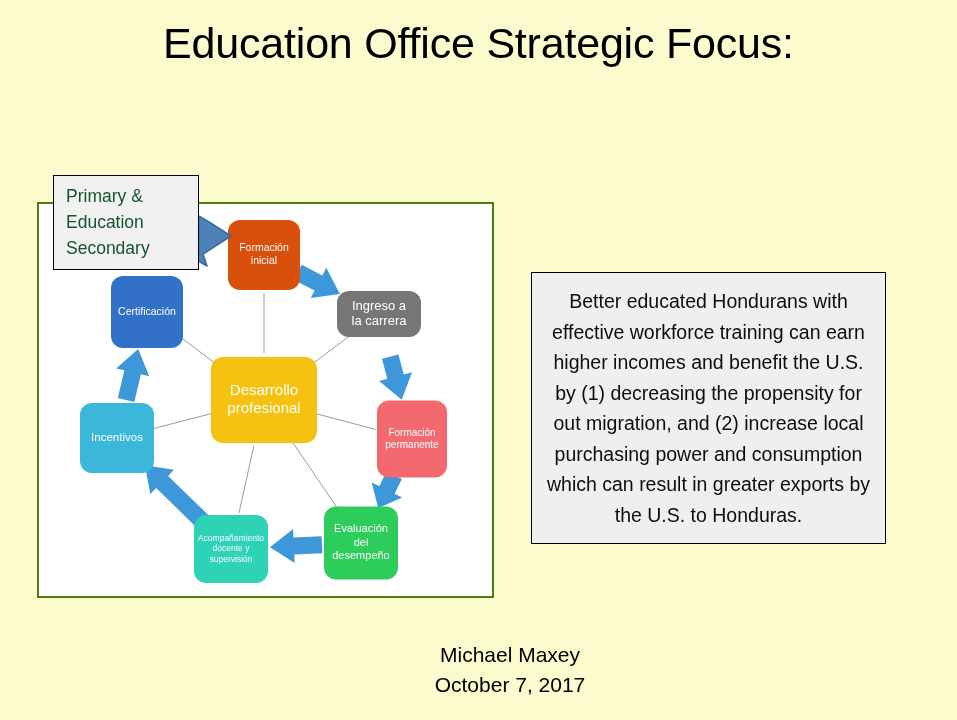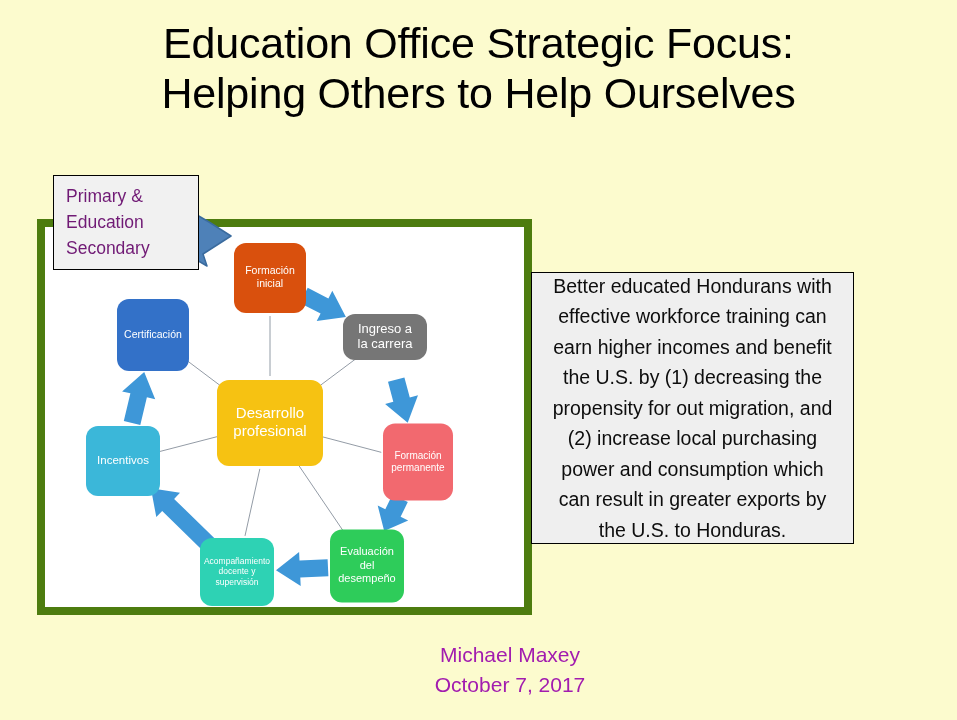--- a/index.html
+++ b/index.html
@@ -27,25 +27,25 @@
     line-height: 50px;
     font-weight: normal;
     letter-spacing: -0.2px;
   }
   #slide-title .tline { display: block; }
 
   
   #diagram-frame {
     position: absolute;
     left: 37px;
-    top: 219px;
-    width: 495px;
+    top: 202px;
+    width: 457px;
     height: 396px;
     background: #FFFFFF;
-    border: 8px solid #4d7c0f;
+    border: 2px solid #4d7c0f;
     box-sizing: border-box;
   }
   #diagram-svg {
     position: absolute;
     left: 0;
     top: 0;
   }
 
   
   .node-label {
@@ -61,38 +61,38 @@
     left: 53px;
     top: 175px;
     width: 146px;
     height: 95px;
     background: #F1F1F1;
     border: 1.5px solid #000000;
     box-sizing: border-box;
     padding: 7px 0 0 12px;
     font-size: 17.5px;
     line-height: 26px;
-    color: #701a75;
+    color: #14532d;
     z-index: 5;
   }
   #callout-box .cline { display: block; white-space: nowrap; }
 
   #callout-arrow {
     position: absolute;
     left: 163px;
     top: 206px;
     z-index: 4;
   }
 
   
   #narrative-box {
     position: absolute;
     left: 531px;
     top: 272px;
-    width: 323px;
+    width: 355px;
     height: 272px;
     background: #EFEFEF;
     border: 1.5px solid #000000;
     box-sizing: border-box;
     display: flex;
     align-items: center;
     justify-content: center;
     padding: 15px 14px;
   }
   #narrative-text {
@@ -104,30 +104,29 @@
 
   
   #footer {
     position: absolute;
     left: 330px;
     top: 640px;
     width: 360px;
     text-align: center;
     font-size: 21px;
     line-height: 30px;
-    color: #a21caf;
+    color: #000000;
   }
   #footer .fline { display: block; }
 </style>
 </head>
 <body style="background: rgb(252, 251, 206);">
 
 <div id="slide-title">
   <span class="tline">Education Office Strategic Focus:</span>
-  <span class="tline">Helping Others to Help Ourselves</span>
 </div>
 
 <div id="diagram-frame" style="background: rgb(255, 255, 255);">
   <svg id="diagram-svg" width="453" height="392" viewBox="0 0 453 392">
 
     <g id="spokes">
         <line x1="225" y1="149" x2="225" y2="89" stroke="#808A96" stroke-width="1" opacity="0.85"></line>
         <line x1="262.63923926022744" y1="167.85239498800382" x2="319.17829317519335" y2="125.57101553855108" stroke="#808A96" stroke-width="1" opacity="0.85"></line>
         <line x1="270.44852295796676" y1="207.9762999686534" x2="336.2543856935588" y2="225.31703406789725" stroke="#808A96" stroke-width="1" opacity="0.85"></line>
         <line x1="251.3839147689852" y1="234.89587435015343" x2="299.82628439627837" y2="306.31091410997743" stroke="#808A96" stroke-width="1" opacity="0.85"></line>

